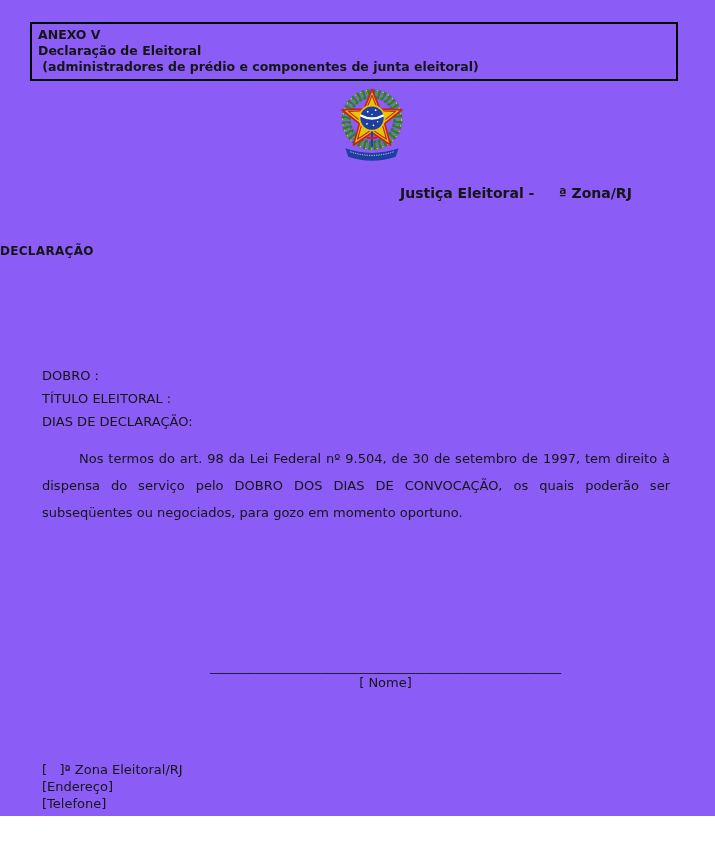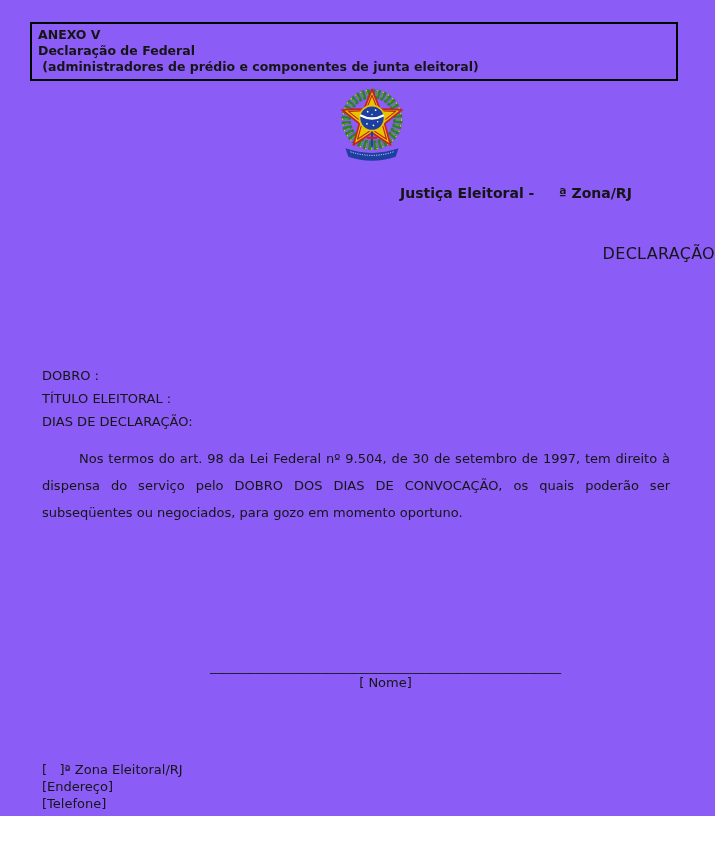--- a/index.html
+++ b/index.html
@@ -43,23 +43,23 @@
     top: 185px;
     font-size: 14px;
     font-weight: bold;
     white-space: pre;
   }
   .doc-title {
     position: absolute;
     left: 0;
     top: 244px;
     width: 715px;
-    text-align: right;
-    font-size: 16px;
-    font-weight: normal;
+    text-align: left;
+    font-size: 12px;
+    font-weight: bold;
     letter-spacing: 0.3px;
   }
   .para {
     position: absolute;
     left: 42px;
     width: 628px;
     font-size: 13px;
     line-height: 27px;
     text-align: justify;
     text-indent: 37px;
@@ -97,21 +97,21 @@
   }
   .nbsp-keep { white-space: pre-wrap; }
 </style>
 </head>
 <body>
 
 <div class="page">
 
   <div class="header-box">
     <div>ANEXO V</div>
-    <div>Declaração de Federal</div>
+    <div>Declaração de Eleitoral</div>
     <div> (administradores de prédio e componentes de junta eleitoral)</div>
   </div>
 
   <div class="emblem">
     <svg viewBox="0 0 100 106" width="72" height="76" xmlns="http://www.w3.org/2000/svg">
 
       <circle cx="50" cy="44" r="36" fill="none" stroke="#2e7b32" stroke-width="13" stroke-dasharray="5 2"></circle>
       <circle cx="50" cy="44" r="36" fill="none" stroke="#56a23c" stroke-width="6" stroke-dasharray="2 5"></circle>
       <circle cx="50" cy="44" r="41" fill="none" stroke="#cfc23a" stroke-width="2" stroke-dasharray="2 6"></circle>
 

